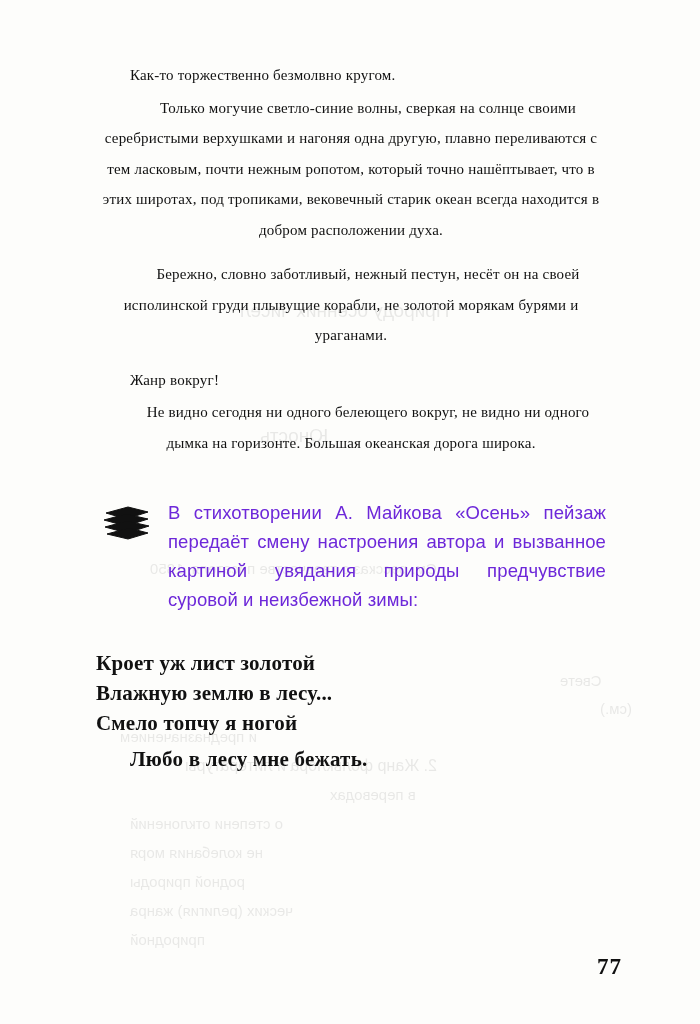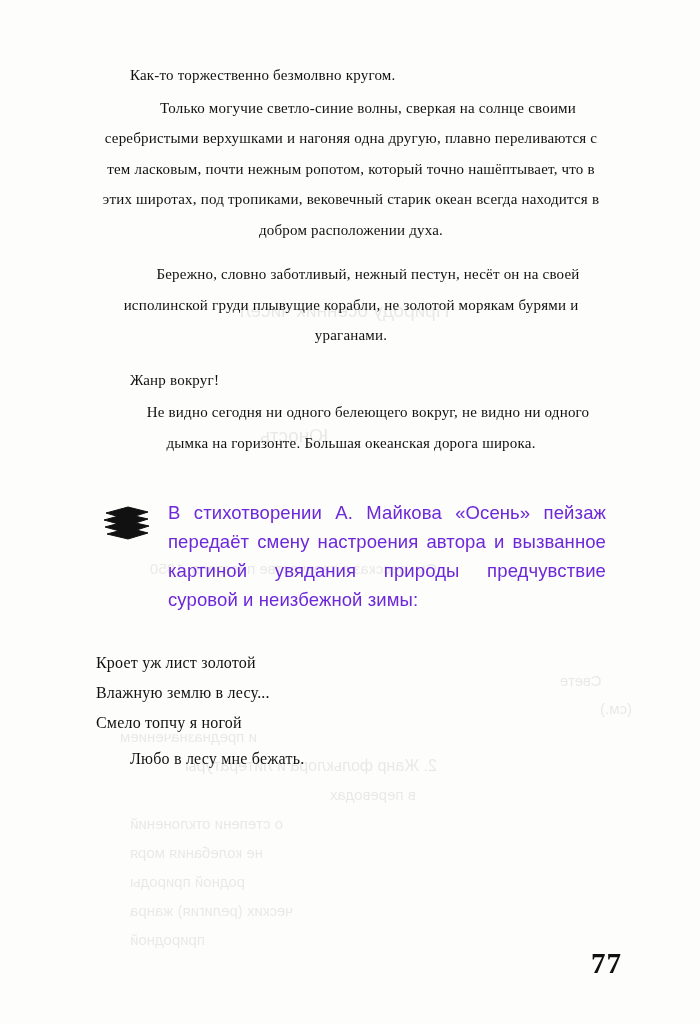--- a/index.html
+++ b/index.html
@@ -90,41 +90,42 @@
     line-height: 29px;
     text-align: justify;
     color: #6d28d9;
     letter-spacing: 0.1px;
   }
 
   
   .verse {
     margin-top: 34px;
     font-family: "Liberation Serif", serif;
-    font-size: 16px;
+    font-size: 21px;
     line-height: 30px;
     color: #111;
+    font-weight: bold;
   }
   .verse .line {
     white-space: pre;
     letter-spacing: 0.2px;
   }
   .verse .line.indent {
     padding-left: 34px;
   }
   .verse .stanza-gap {
     height: 6px;
   }
 
   .page-number {
     position: absolute;
     right: 78px;
     bottom: 44px;
     font-family: "Liberation Serif", serif;
-    font-size: 29px;
+    font-size: 23px;
     font-weight: bold;
     color: #111;
     letter-spacing: 1px;
   }
 </style>
 </head>
 <body>
 
 <div class="page">
 

